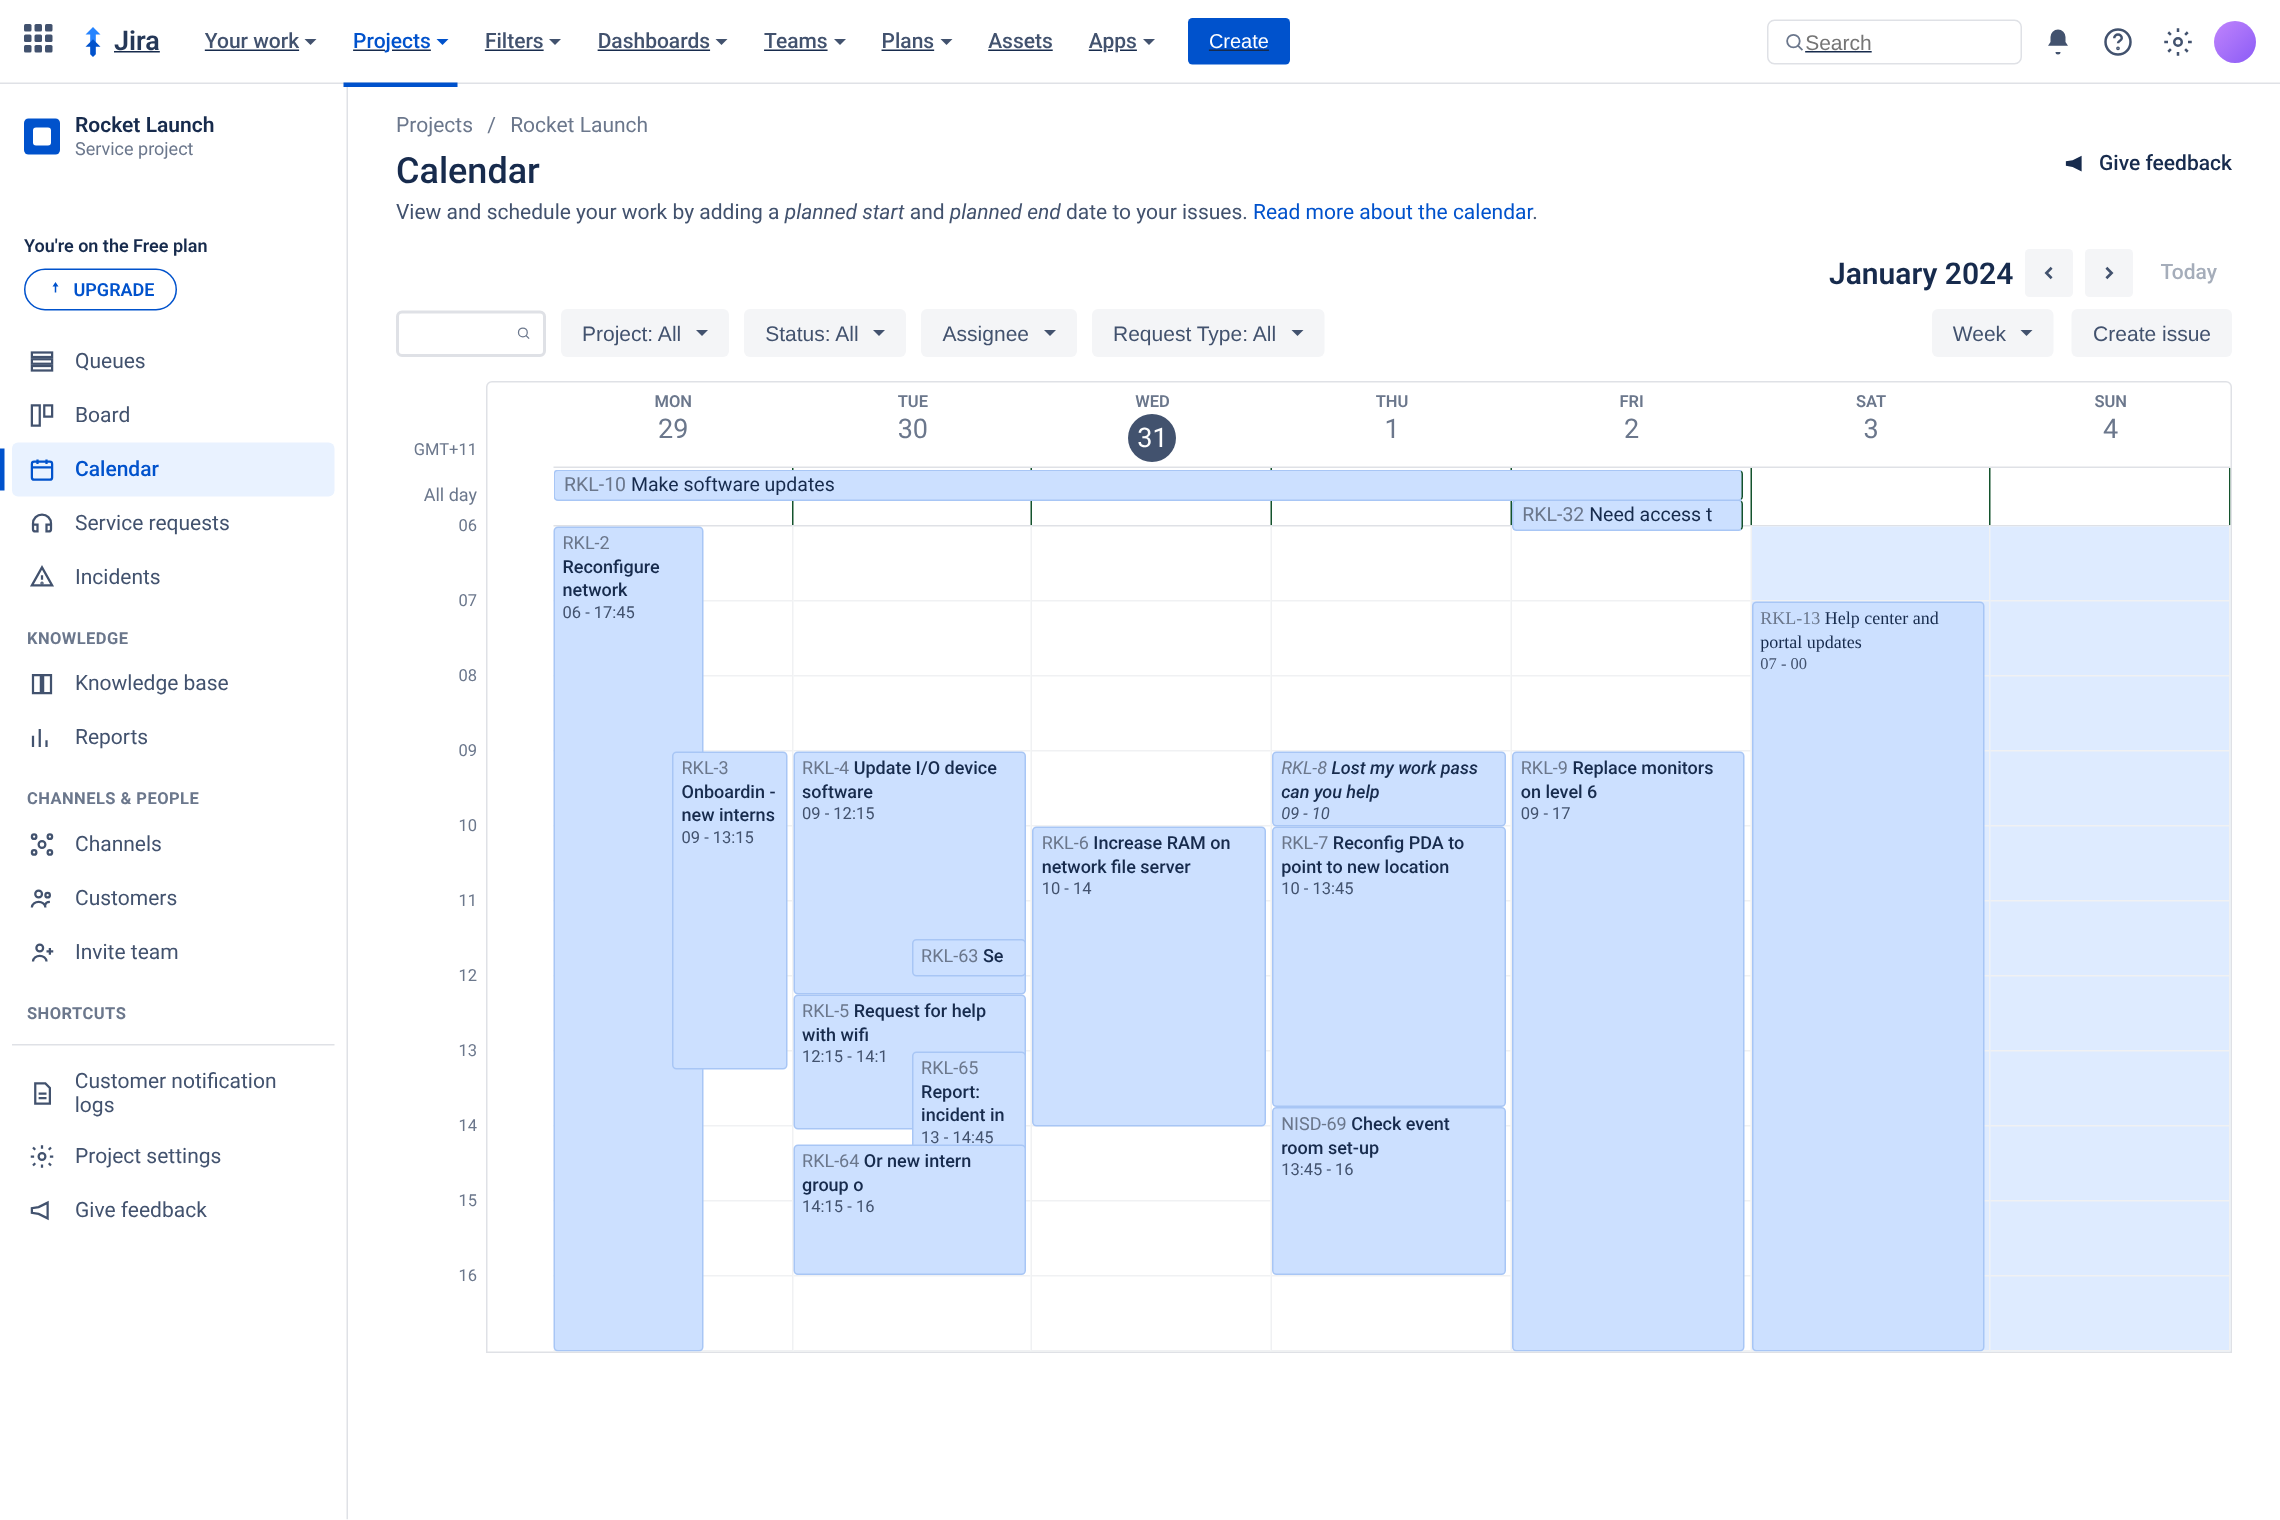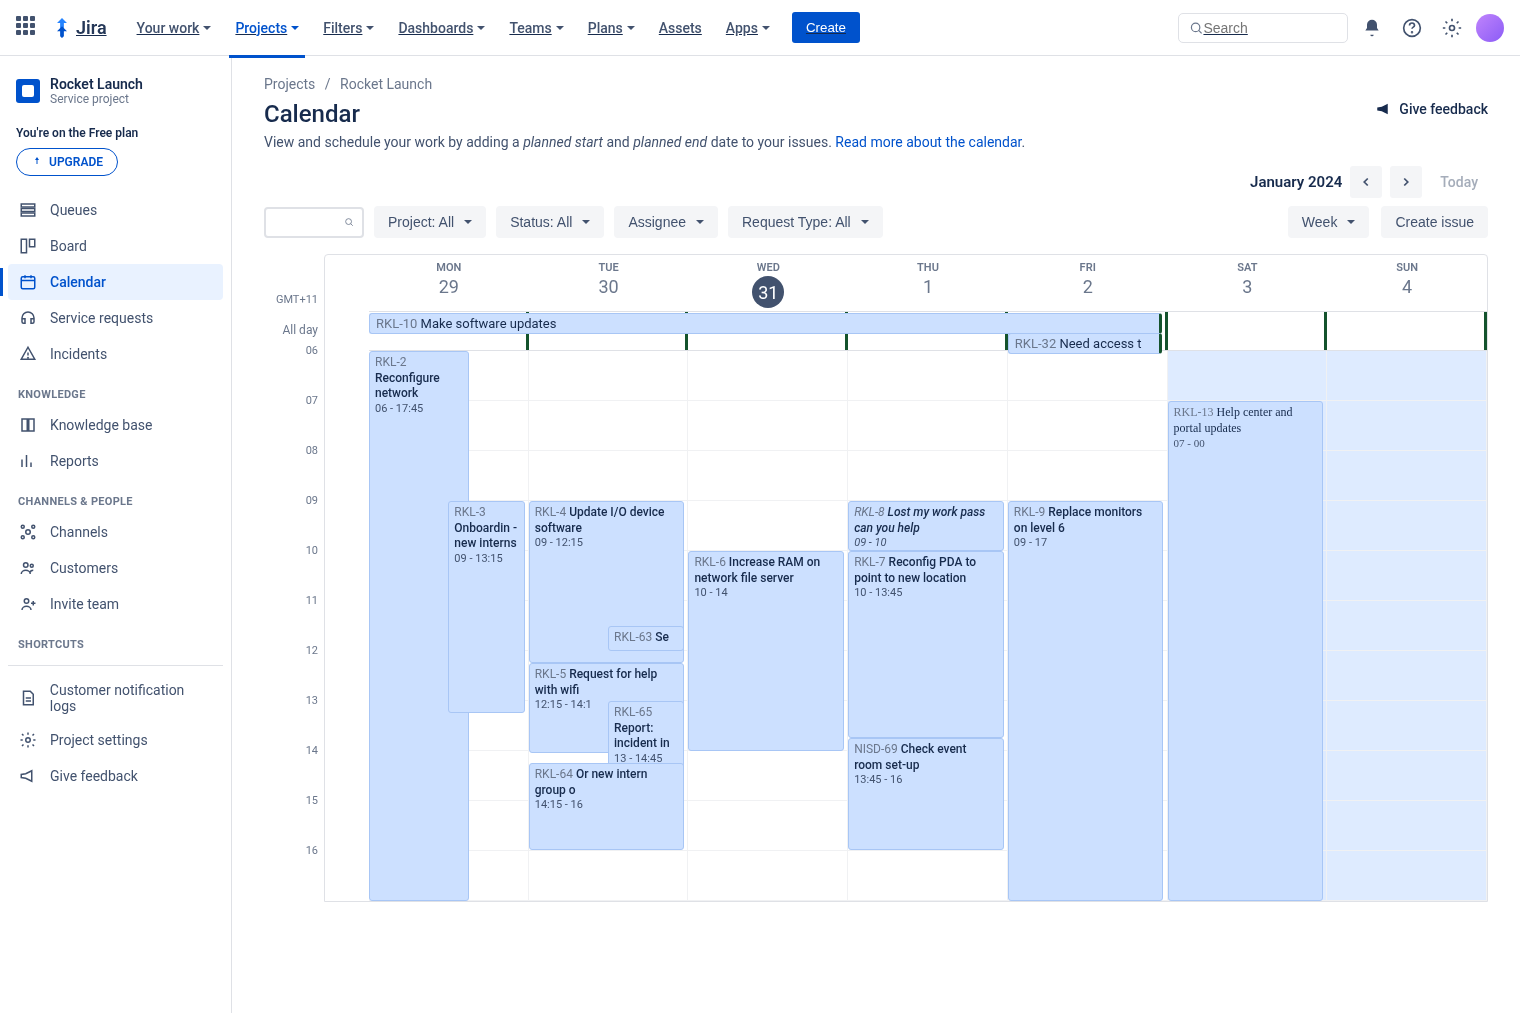--- a/index.html
+++ b/index.html
@@ -21,21 +21,21 @@
 .icon-btn { width:32px; height:32px; display:flex; align-items:center; justify-content:center; cursor:pointer; border-radius:50%; color:#42526E; }
 .avatar { width:28px; height:28px; border-radius:50%; background: linear-gradient(135deg,#c084fc,#8b5cf6); }
 
 .layout { display:flex; height: calc(100vh - 56px); }
 .sidebar { width:232px; border-right:1px solid #dfe1e6; padding:16px 8px; overflow-y:auto; }
 .project-header { display:flex; gap:10px; align-items:center; padding:4px 8px 12px; }
 .project-icon { width:24px; height:24px; background:#0052CC; border-radius:3px; display:flex; align-items:center; justify-content:center; }
 .project-icon::before { content:''; width:12px; height:12px; background:#fff; border-radius:2px; }
 .project-title { font-weight:600; font-size:14px; }
 .project-sub { font-size:12px; color:#6B778C; }
-.plan-banner { font-size:12px; font-weight:600; color:#172B4D; padding:8px 8px 4px; }
+.plan-banner { font-size:12px; font-weight:600; color:#172B4D; padding:8px 8px 4px;margin-top:31px; }
 .upgrade-btn { margin:4px 8px 16px; border:1px solid #0052CC; border-radius:16px; padding:6px 14px; color:#0052CC; font-weight:600; font-size:12px; display:inline-flex; align-items:center; gap:6px; cursor:pointer; }
 .side-item { display:flex; align-items:center; gap:12px; padding:8px 10px; border-radius:4px; color:#42526E; cursor:pointer; font-size:14px; }
 .side-item.active { background:#E9F2FF; color:#0052CC; font-weight:500; position:relative; }
 .side-item.active::before { content:''; position:absolute; left:-8px; top:4px; bottom:4px; width:3px; background:#0052CC; }
 .side-icon { width:20px; height:20px; display:flex; align-items:center; justify-content:center; }
 .section-label { font-size:11px; font-weight:700; color:#6B778C; padding:16px 10px 6px; letter-spacing:0.3px; }
 .divider { border:none; border-top:1px solid #dfe1e6; margin:8px 0; }
 
 .main { flex:1; padding:20px 32px; overflow:auto; }
 .breadcrumb { color:#6B778C; font-size:14px; margin-bottom:8px; }
@@ -45,37 +45,37 @@
 .feedback { display:flex; align-items:center; gap:6px; font-weight:500; cursor:pointer; }
 .desc { color:#42526E; margin-bottom:16px; }
 .desc em { font-style:italic; }
 .desc a { color:#0052CC; text-decoration:none; }
 
 .toolbar { display:flex; align-items:center; gap:10px; margin-bottom:16px; }
 .search-mini { border:2px solid #dfe1e6; border-radius:4px; padding:6px 8px; display:flex; align-items:center; width:100px; }
 .search-mini input { border:none; outline:none; width:70px; }
 .filter-btn { background:#f4f5f7; border:none; padding:8px 14px; border-radius:4px; cursor:pointer; display:flex; align-items:center; gap:10px; color:#42526E; font-size:14px; }
 .toolbar-right { margin-left:auto; display:flex; align-items:center; gap:12px; }
-.month-label { font-weight:600; font-size:15px; }
+.month-label { font-weight:600; font-size:20px; }
 .nav-arrow { width:32px; height:32px; background:#f4f5f7; border:none; border-radius:3px; cursor:pointer; display:flex; align-items:center; justify-content:center; }
 .today-btn { color:#A5ADBA; padding:6px 10px; cursor:default; font-weight:500; }
 
 .calendar { display:flex; }
 .time-col { width:60px; }
 .time-header { height:56px; display:flex; align-items:flex-end; justify-content:flex-end; padding:4px 6px; font-size:11px; color:#6B778C; }
 .allday-row-label { height:40px; display:flex; align-items:center; justify-content:flex-end; padding-right:6px; font-size:12px; color:#6B778C; }
 .hour-label { height:50px; text-align:right; padding-right:6px; font-size:11px; color:#6B778C; position:relative; top:-6px; }
 .grid { flex:1; border:1px solid #dfe1e6; border-radius:4px 4px 0 0; overflow:hidden;padding-left:44px; }
 .day-headers { display:grid; grid-template-columns:repeat(7,1fr); height:56px; }
 .day-head { text-align:center; padding:6px 0; }
 .day-name { font-size:11px; color:#6B778C; font-weight:600; }
 .day-num { font-size:18px; color:#6B778C; margin-top:2px; }
 .day-num.today { background:#42526E; color:#fff; width:32px; height:32px; border-radius:50%; display:inline-flex; align-items:center; justify-content:center; }
 .allday-area { display:grid; grid-template-columns:repeat(7,1fr); border-top:1px solid #dfe1e6; border-bottom:1px solid #dfe1e6; position:relative; height:40px; }
-.allday-area > div { border-right:3px solid #14532d; }
+.allday-area > div { border-right:1px solid #14532d; }
 .allday-event { position:absolute; background:#cce0ff; border:1px solid #a8c6f5; border-radius:3px; padding:2px 6px; font-size:13px; overflow:hidden; white-space:nowrap; cursor:pointer; }
 .allday-event .key { color:#6B778C; }
 .hours-grid { display:grid; grid-template-columns:repeat(7,1fr); position:relative; }
 .day-col { border-right:1px solid #f0f1f3; position:relative; }
 .hour-row { height:50px; border-bottom:1px solid #f0f1f3; }
 .day-col.offwork { background:#deebff; }
 .event { position:absolute; background:#cce0ff; border:1px solid #a8c6f5; border-radius:3px; padding:3px 5px; font-size:12px; line-height:1.3; overflow:hidden; cursor:pointer; }
 .event .key { color:#6B778C; }
 .event .title { font-weight:500; color:#172B4D; }
 .event .time { color:#42526E; font-size:11px; }

